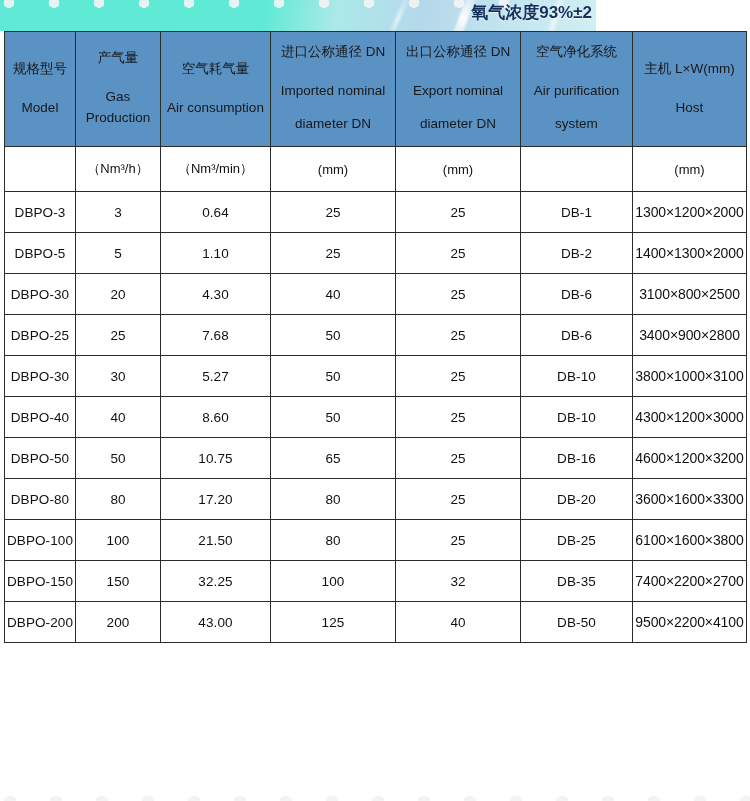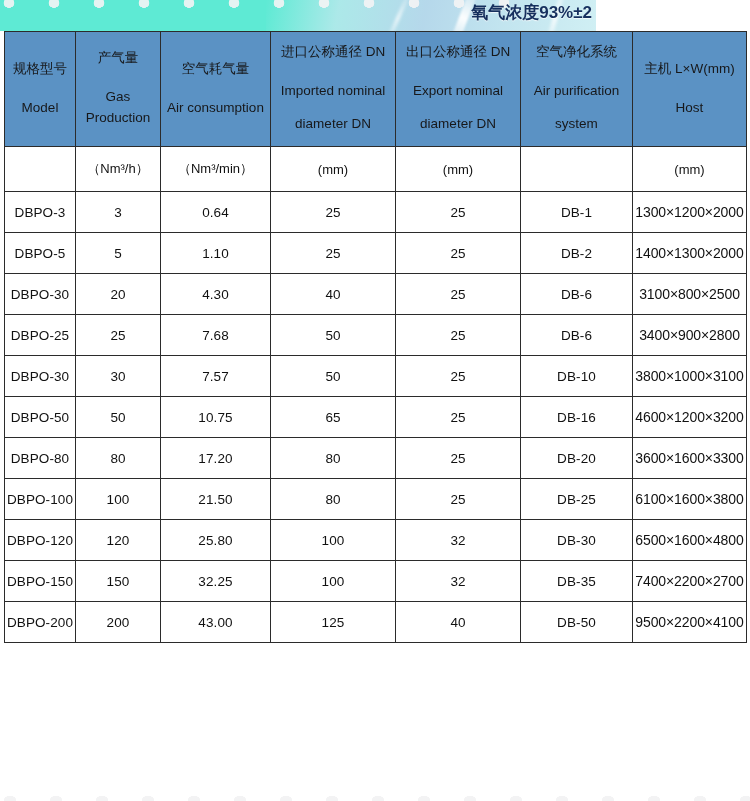--- a/index.html
+++ b/index.html
@@ -253,25 +253,34 @@
         <td>25</td>
         <td>7.68</td>
         <td>50</td>
         <td>25</td>
         <td>DB-6</td>
         <td class="host">3400×900×2800</td>
       </tr>
       <tr class="data-row">
         <td>DBPO-30</td>
         <td>30</td>
-        <td>7.57</td>
+        <td>5.27</td>
         <td>50</td>
         <td>25</td>
         <td>DB-10</td>
         <td class="host">3800×1000×3100</td>
+      </tr>
+      <tr class="data-row">
+        <td>DBPO-40</td>
+        <td>40</td>
+        <td>8.60</td>
+        <td>50</td>
+        <td>25</td>
+        <td>DB-10</td>
+        <td class="host">4300×1200×3000</td>
       </tr>
       <tr class="data-row">
         <td>DBPO-50</td>
         <td>50</td>
         <td>10.75</td>
         <td>65</td>
         <td>25</td>
         <td>DB-16</td>
         <td class="host">4600×1200×3200</td>
       </tr>
@@ -285,29 +294,20 @@
         <td class="host">3600×1600×3300</td>
       </tr>
       <tr class="data-row">
         <td>DBPO-100</td>
         <td>100</td>
         <td>21.50</td>
         <td>80</td>
         <td>25</td>
         <td>DB-25</td>
         <td class="host">6100×1600×3800</td>
-      </tr>
-      <tr class="data-row">
-        <td>DBPO-120</td>
-        <td>120</td>
-        <td>25.80</td>
-        <td>100</td>
-        <td>32</td>
-        <td>DB-30</td>
-        <td class="host">6500×1600×4800</td>
       </tr>
       <tr class="data-row">
         <td>DBPO-150</td>
         <td>150</td>
         <td>32.25</td>
         <td>100</td>
         <td>32</td>
         <td>DB-35</td>
         <td class="host">7400×2200×2700</td>
       </tr>

